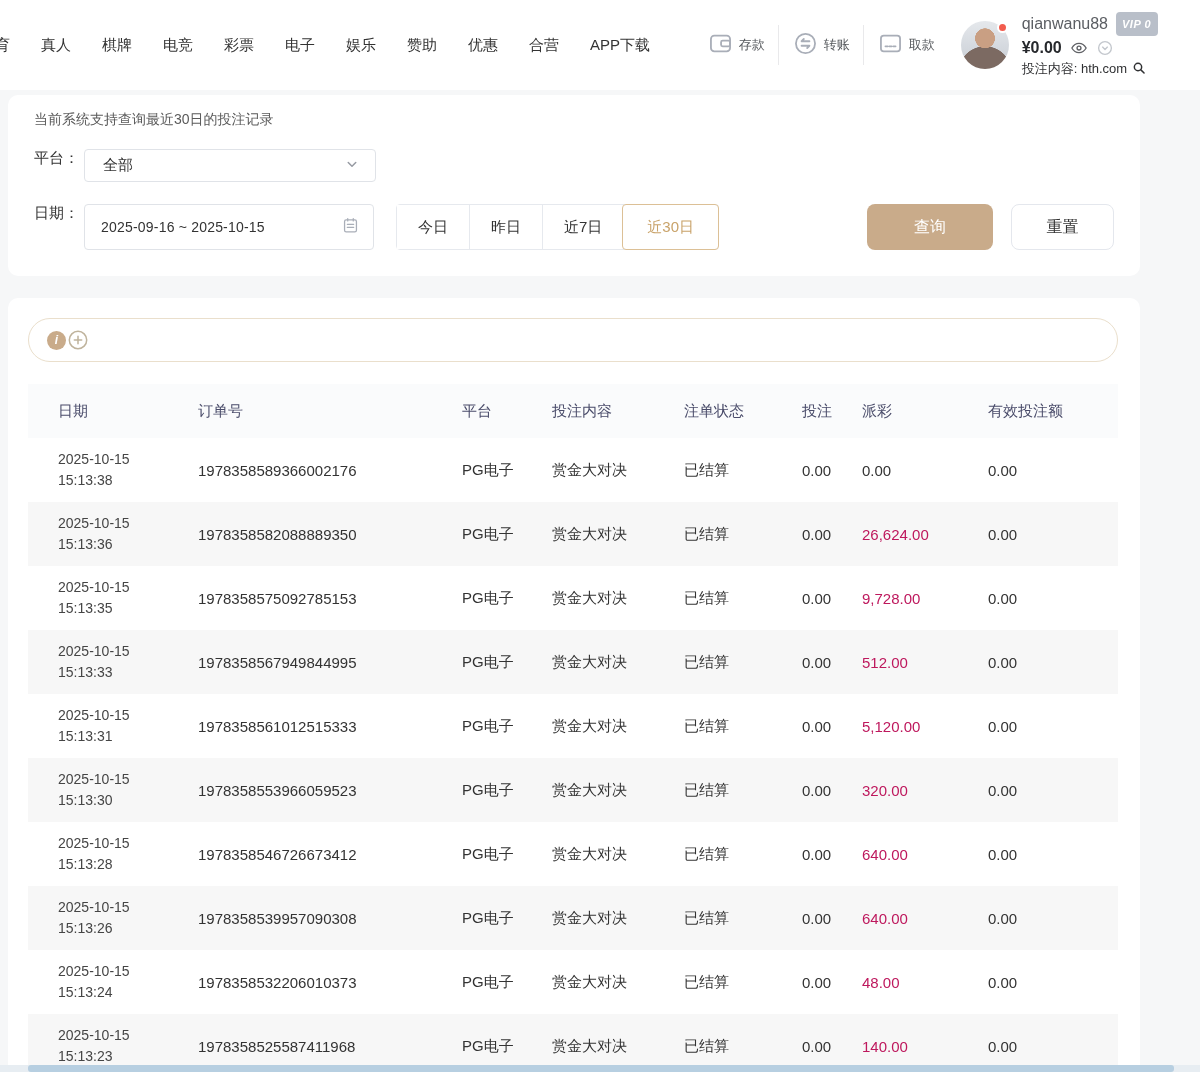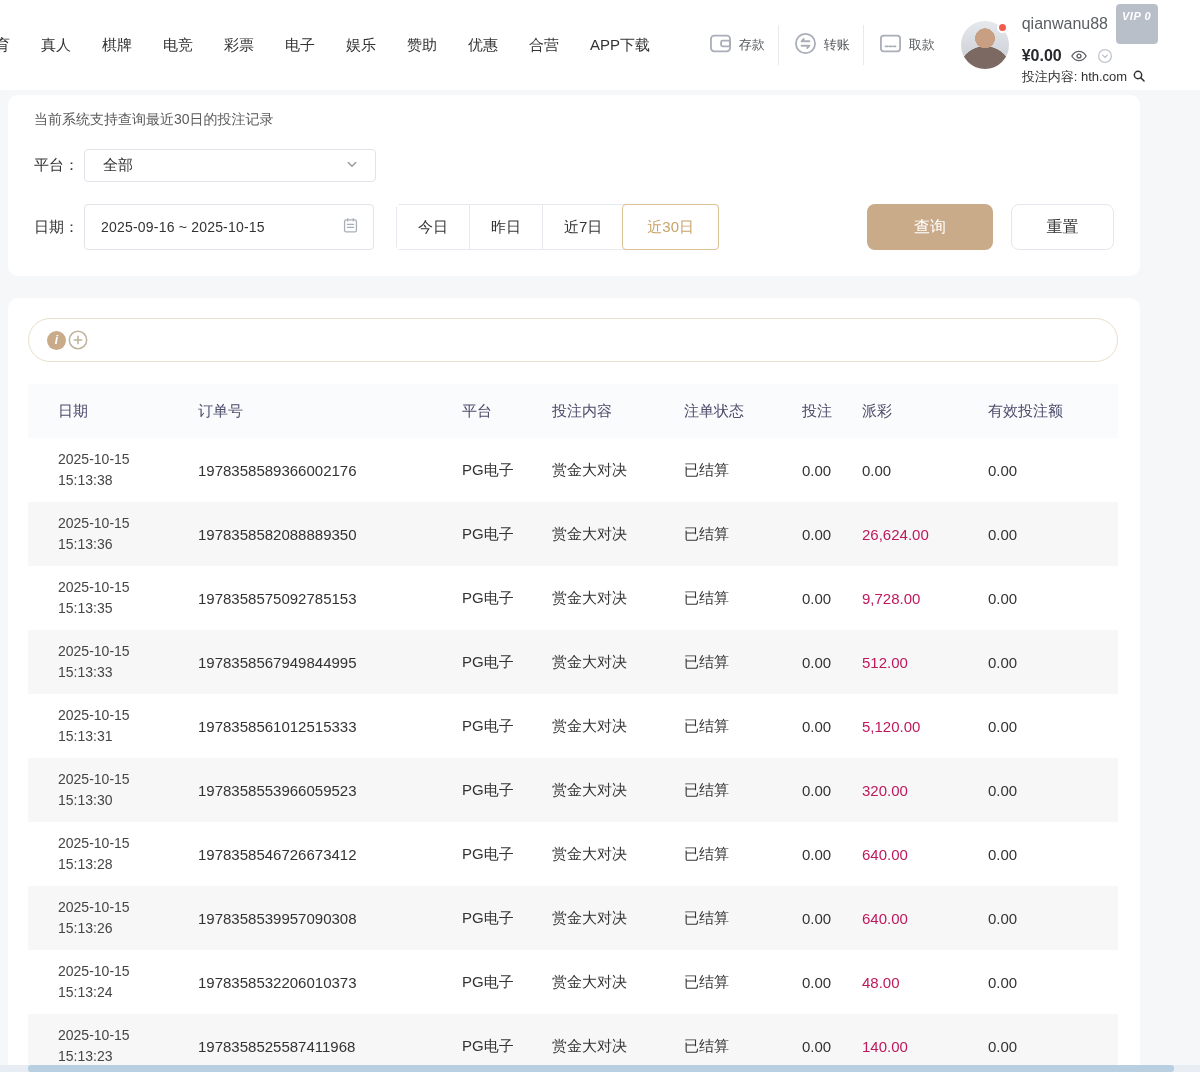--- a/index.html
+++ b/index.html
@@ -26,32 +26,32 @@
       radial-gradient(circle at 50% 108%, #7c6a62 0 46%, rgba(0,0,0,0) 47%),
       linear-gradient(180deg,#e5e8ec,#c7ccd3);
     cursor:pointer;
   }
   .avatar-dot { position:absolute; top:1px; right:1px; width:11px; height:11px; border-radius:50%;
     background:#f25c4e; border:2px solid #fff; }
   .userinfo { margin-left:13px; display:flex; flex-direction:column; gap:2px; }
   .user-line { display:flex; align-items:center; gap:8px; line-height:20px; }
   .username { font-size:16px; color:#5b5e63; }
   .vip-badge { background:#b9bfc9; color:#fff; font-size:11px; font-style:italic; font-weight:bold;
-    border-radius:4px; padding:2px 7px 18px 6px; letter-spacing:.5px; }
+    border-radius:4px; padding:2px 7px 2px 6px; letter-spacing:.5px; }
   .balance { font-size:16px; font-weight:bold; color:#26282c; }
   .icon-16 svg { width:18px; height:18px; display:block; }
   .site-line { font-size:13px; color:#303133; display:flex; align-items:center; gap:4px; }
   .site-line svg { width:16px; height:16px; }
 
   
   .page { padding:5px 60px 0 8px; }
   .card { background:#fff; border-radius:10px; }
   .filter-card { padding:16px 26px 26px; margin-bottom:22px; }
   .notice { font-size:14px; color:#5a5a5a; margin-bottom:20px; }
-  .frow { display:flex; align-items:center; }
+  .frow { display:flex; }
   .frow + .frow { margin-top:22px; }
   .flabel { font-size:15px; color:#333; width:50px; flex:none; }
   .select-box { width:292px; height:33px; border:1px solid #e0e3e8; border-radius:4px;
     display:flex; align-items:center; padding:0 14px 0 18px; cursor:pointer; background:#fff; }
   .select-value { font-size:15px; color:#333; flex:1; }
   .select-box svg { width:18px; height:18px; }
   .date-box { width:290px; height:46px; border:1px solid #e0e3e8; border-radius:4px;
     display:flex; align-items:center; padding:0 13px 0 16px; cursor:text; background:#fff; }
   .date-value { font-size:14px; color:#333; flex:1; letter-spacing:.2px; }
   .date-box svg { width:19px; height:19px; }

